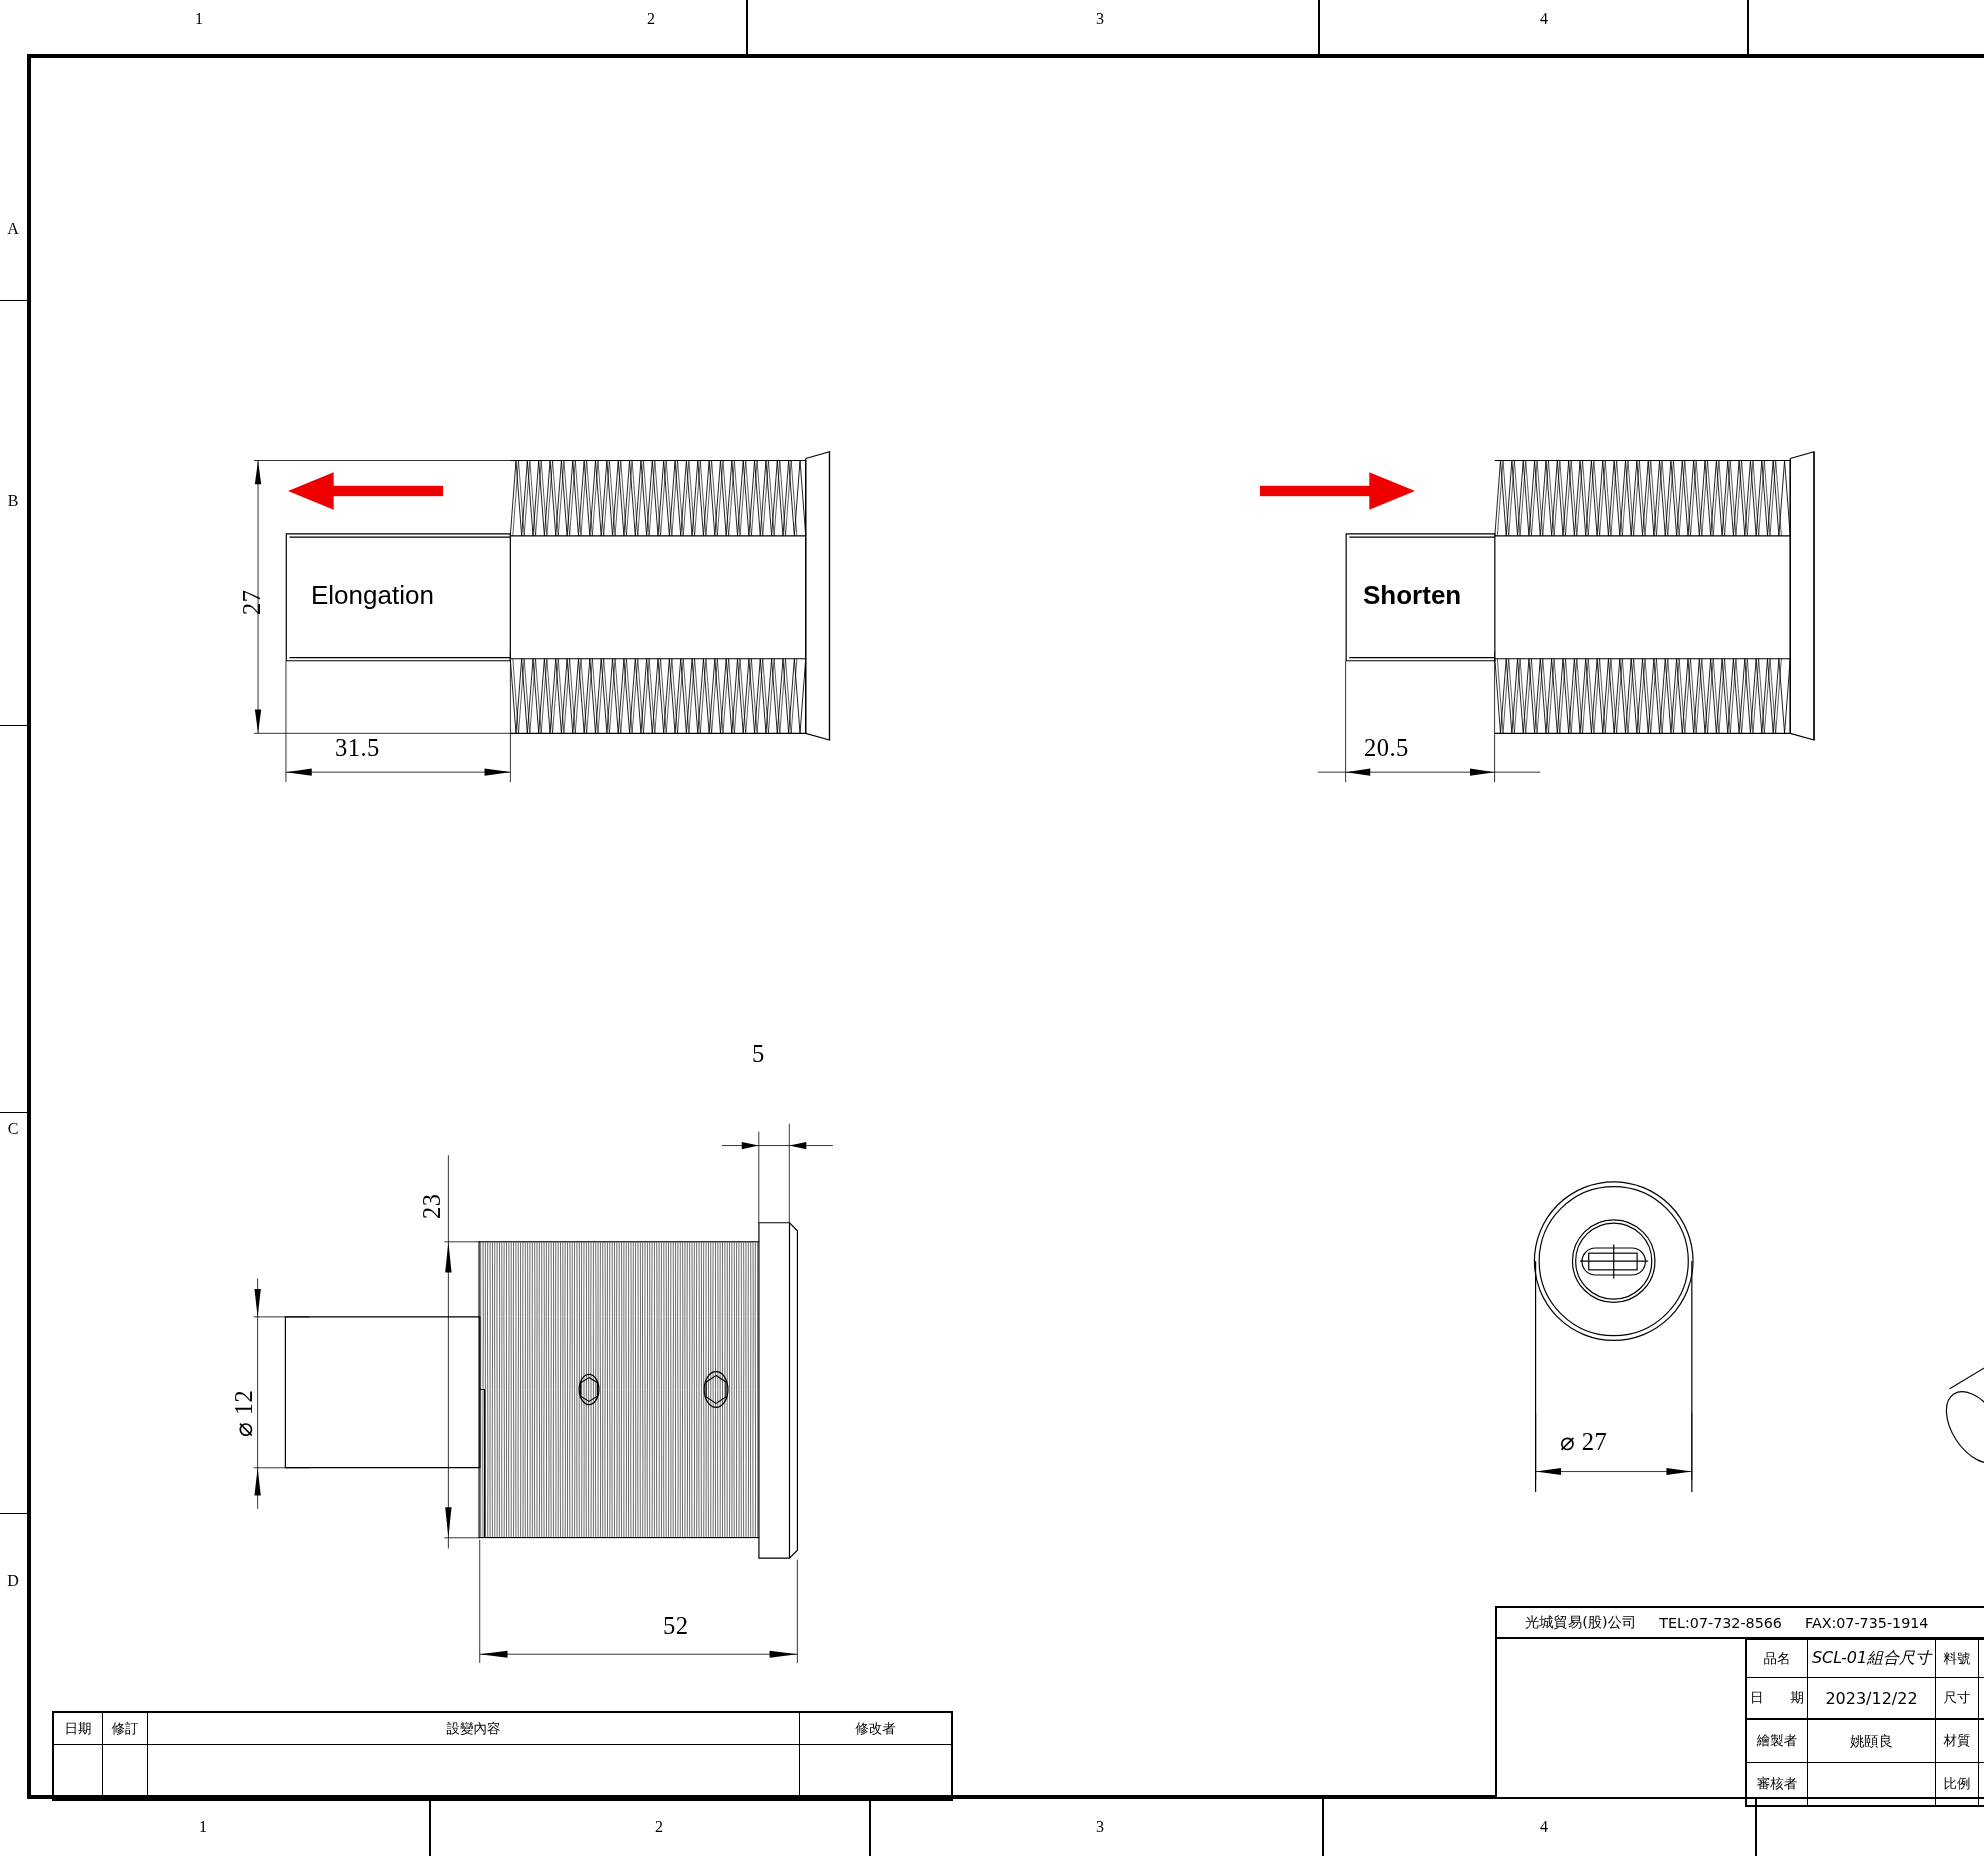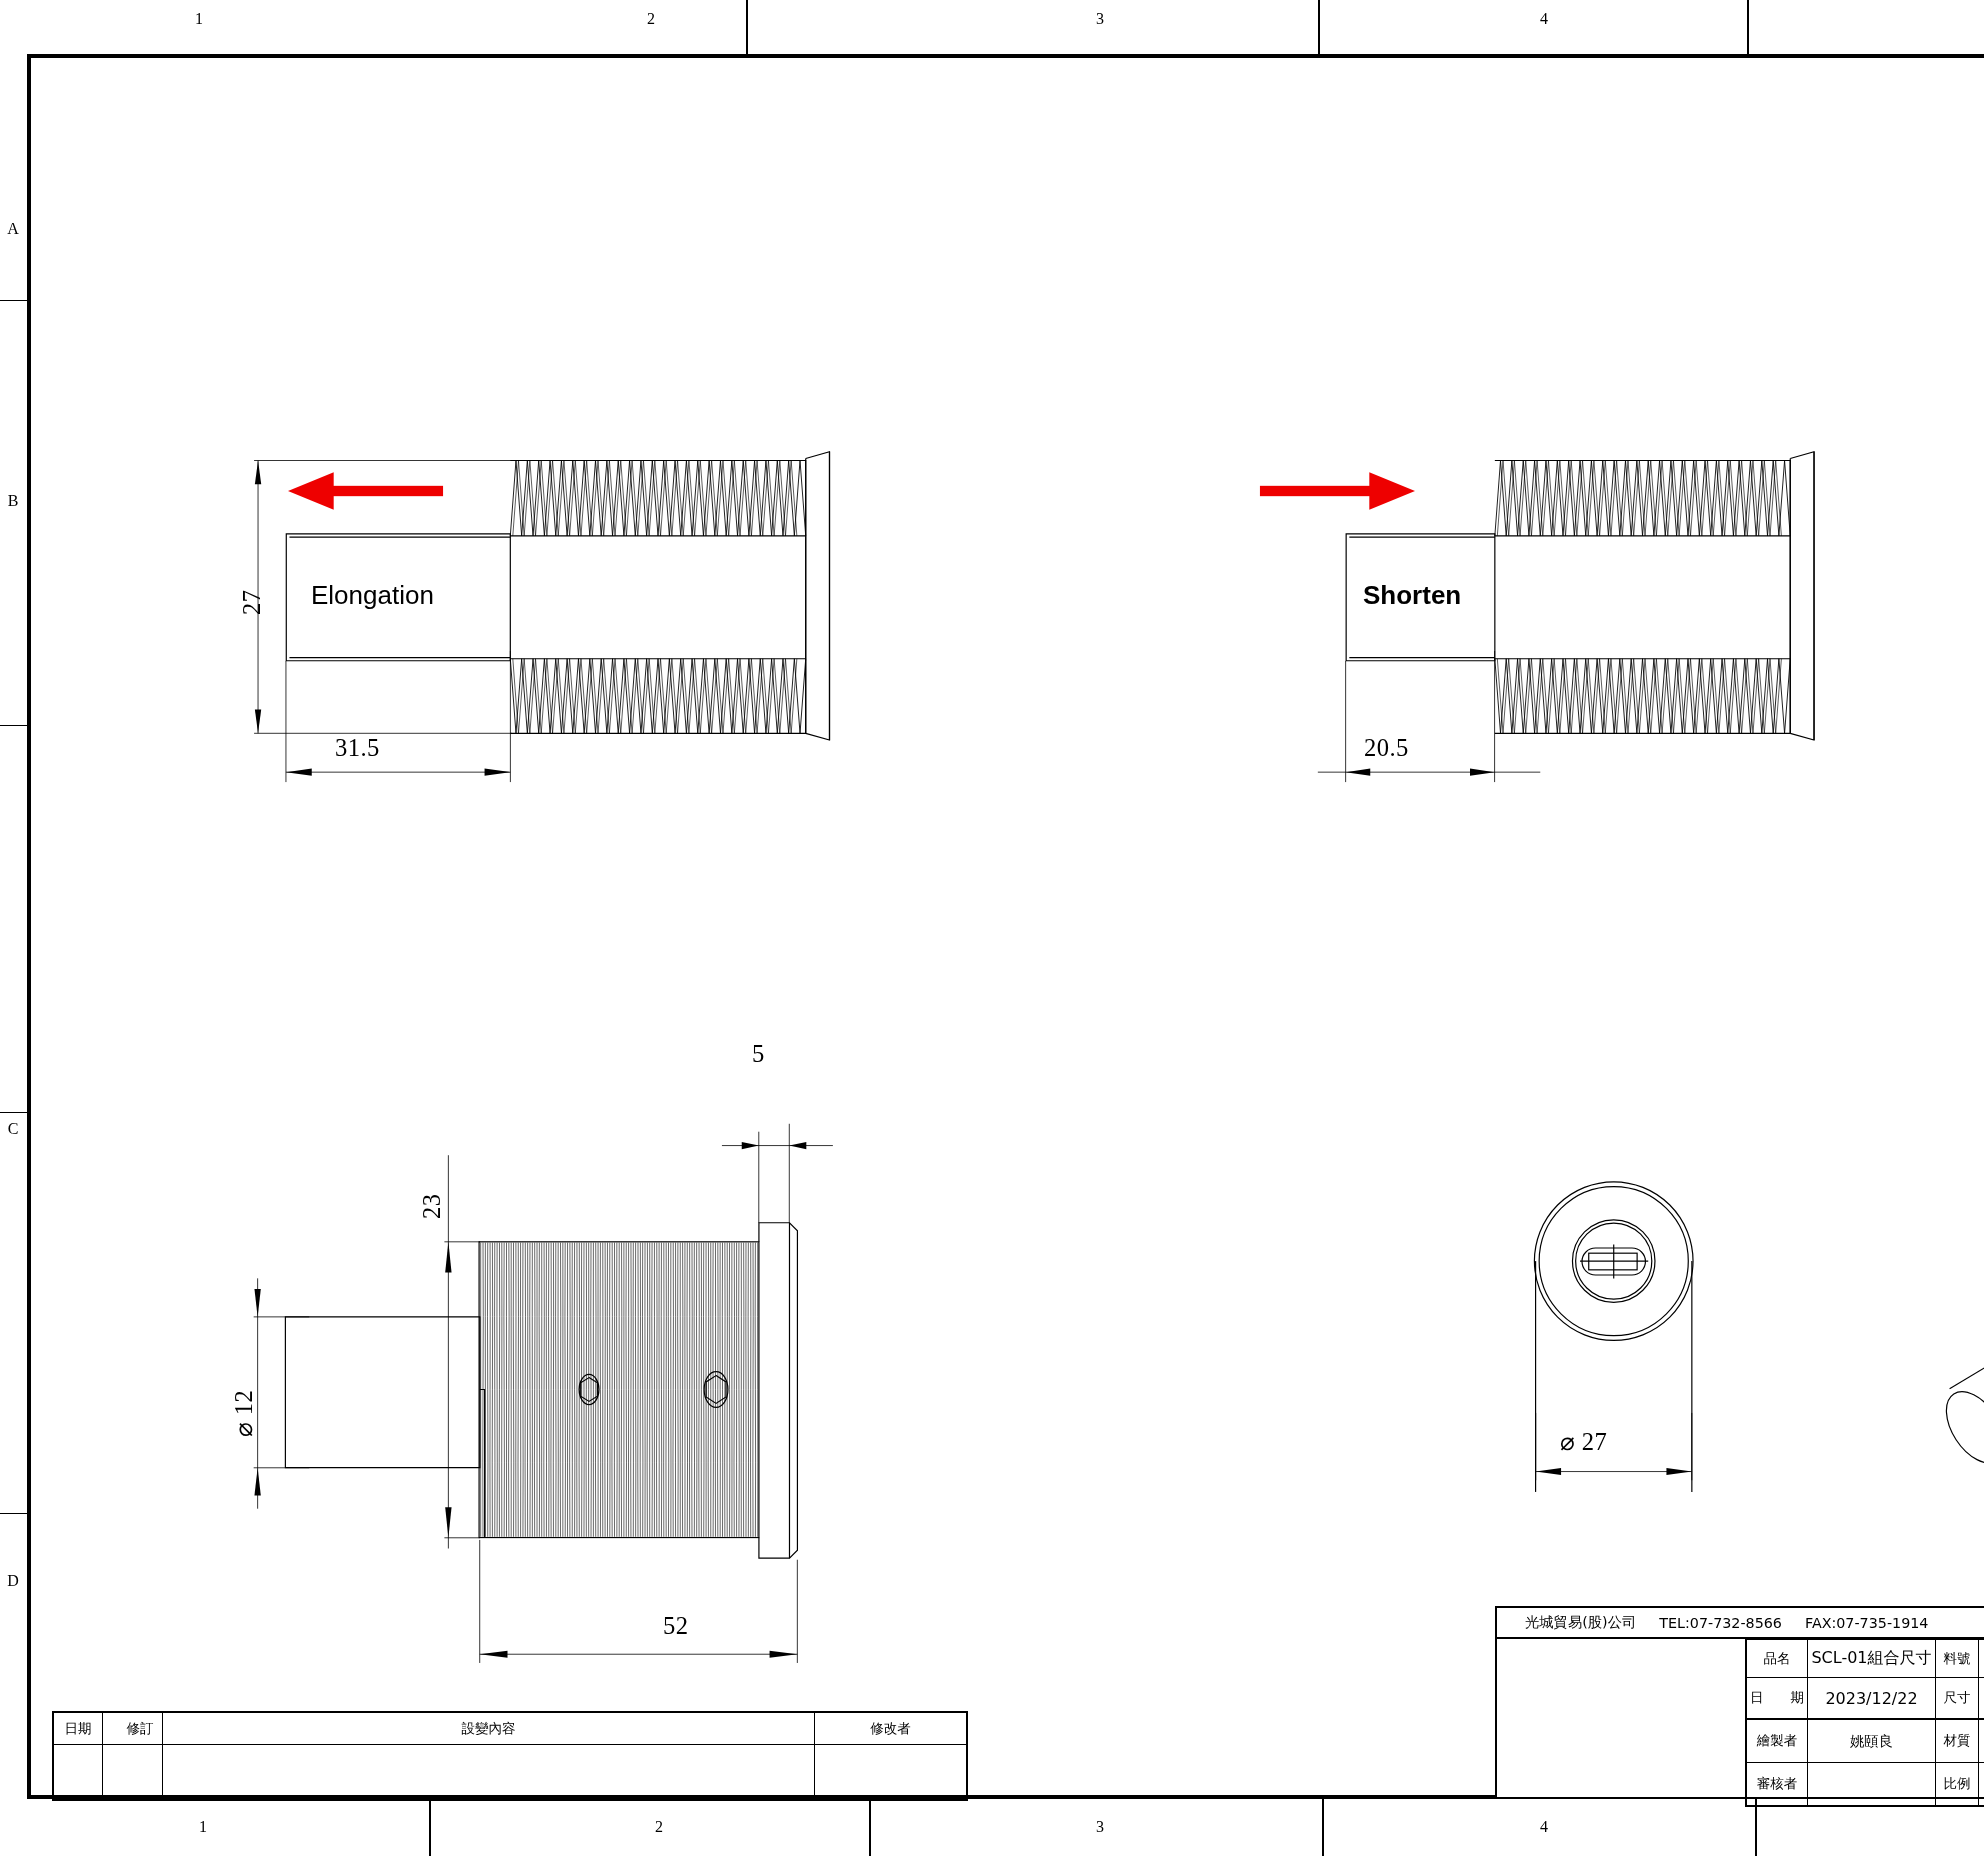--- a/index.html
+++ b/index.html
@@ -338,21 +338,21 @@
         <polygon points="1035,995 1055,980 1075,990 1073,1015 1052,1028 1033,1018"></polygon>
         <polygon points="1380,745 1400,730 1420,740 1418,765 1397,778 1378,768"></polygon>
       </g>
     </svg>
   </div>
 
   <table class="tb" style="left:52px;top:1711px;">
     <tbody>
         <tr>
       <td class="cjk hv hl" style="width:48px;height:31px;">日期</td>
-      <td class="cjk hv" style="width:44px;padding-left:15px;">修訂</td>
+      <td class="cjk hv" style="width:44px;">修訂</td>
       <td class="cjk hv" style="width:651px;">設變內容</td>
       <td class="cjk hv hr" style="width:151px;">修改者</td>
     </tr>
     <tr>
       <td class="hl hb" style="height:54px;"></td>
       <td class="hb"></td>
       <td class="hb"></td>
       <td class="hb hr"></td>
     </tr>
   </tbody>
@@ -368,21 +368,21 @@
       <span class="company">TEL:07-732-8566</span>
       <span class="company">FAX:07-735-1914</span>
     </div>
 
 
     <table class="tb" style="left:248px;top:31px;">
 
       <tbody>
           <tr>
         <td class="cjk hl" style="width:60px;height:37px;">品名</td>
-        <td style="width:127px;font-size:16px;font-family:'DejaVu Sans',sans-serif;">SCL-01組合尺寸</td>
+        <td style="width:127px;font-size:16px;font-family:'DejaVu Sans',sans-serif;font-style:italic;">SCL-01組合尺寸</td>
         <td class="cjk" style="width:42px;">料號</td>
         <td colspan="3" style="width:242px;"></td>
 
       </tr>
 
       <tr>
         <td class="cjk hl" style="height:40px;">日　　期</td>
         <td style="font-size:16px;font-family:'DejaVu Sans',sans-serif;">2023/12/22</td>
         <td class="cjk">尺寸</td>
         <td colspan="3"></td>

